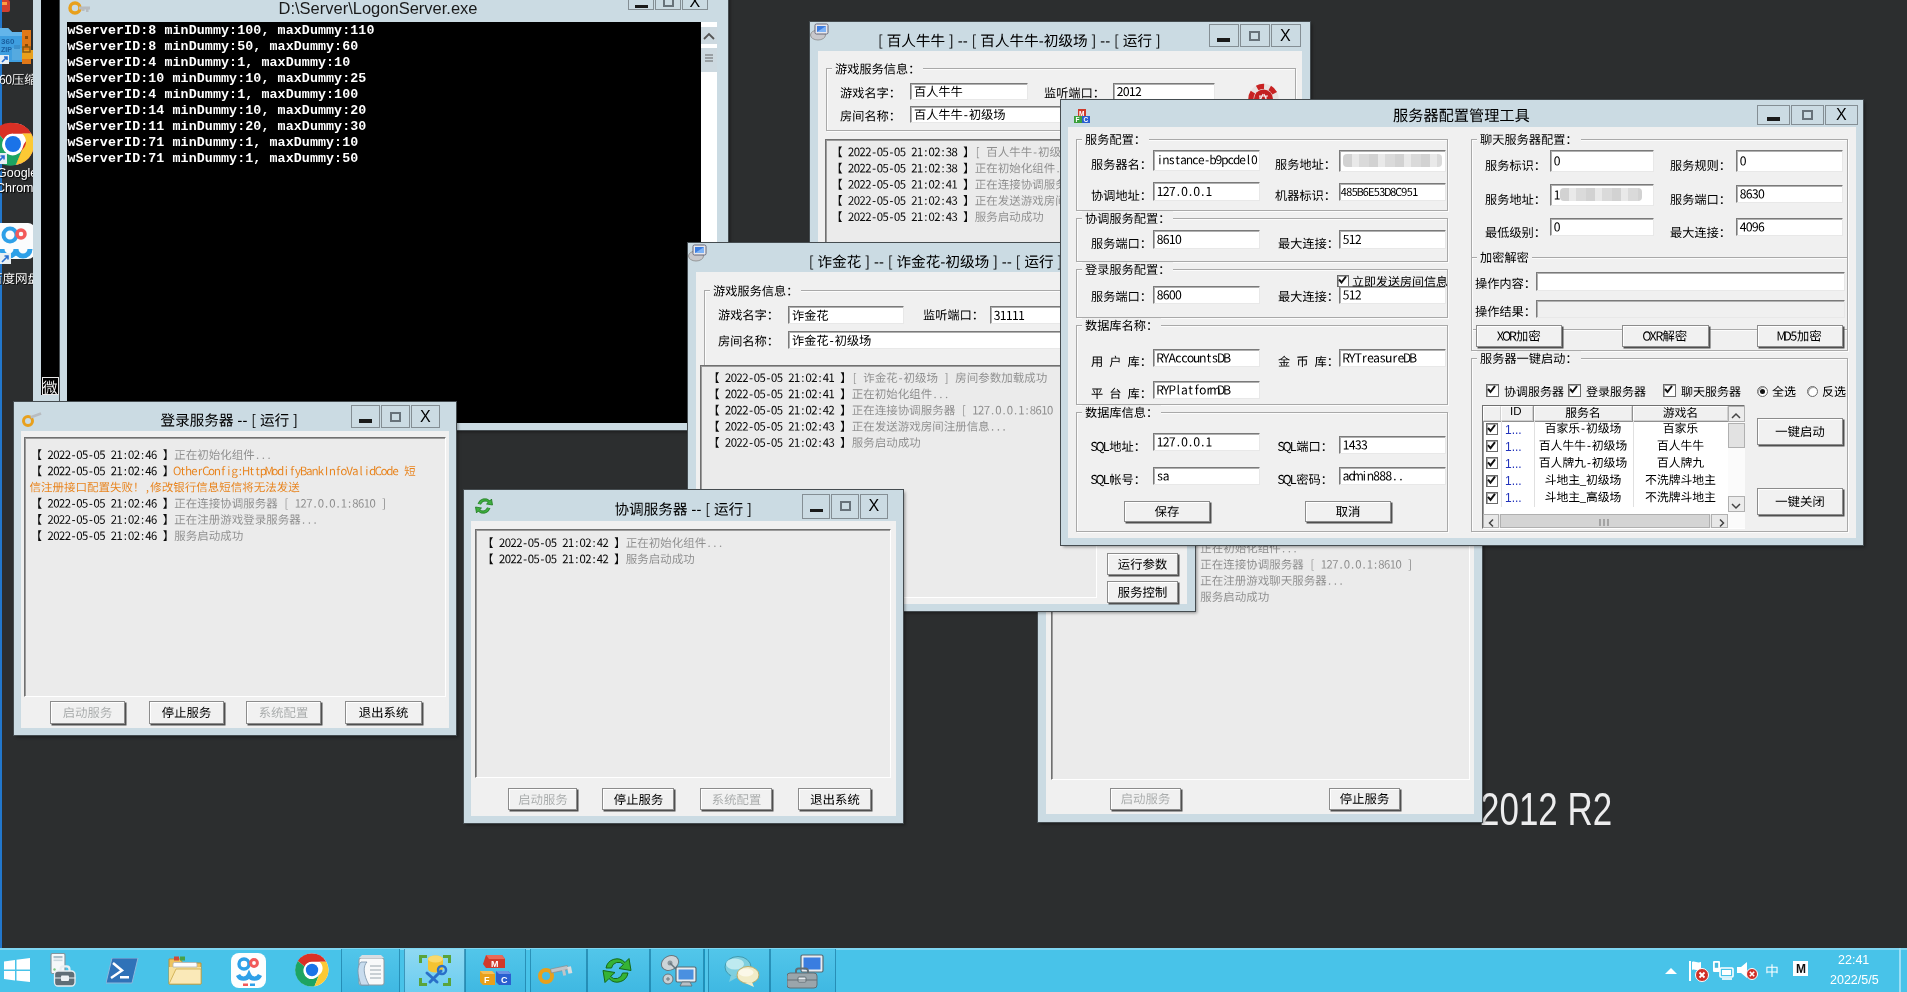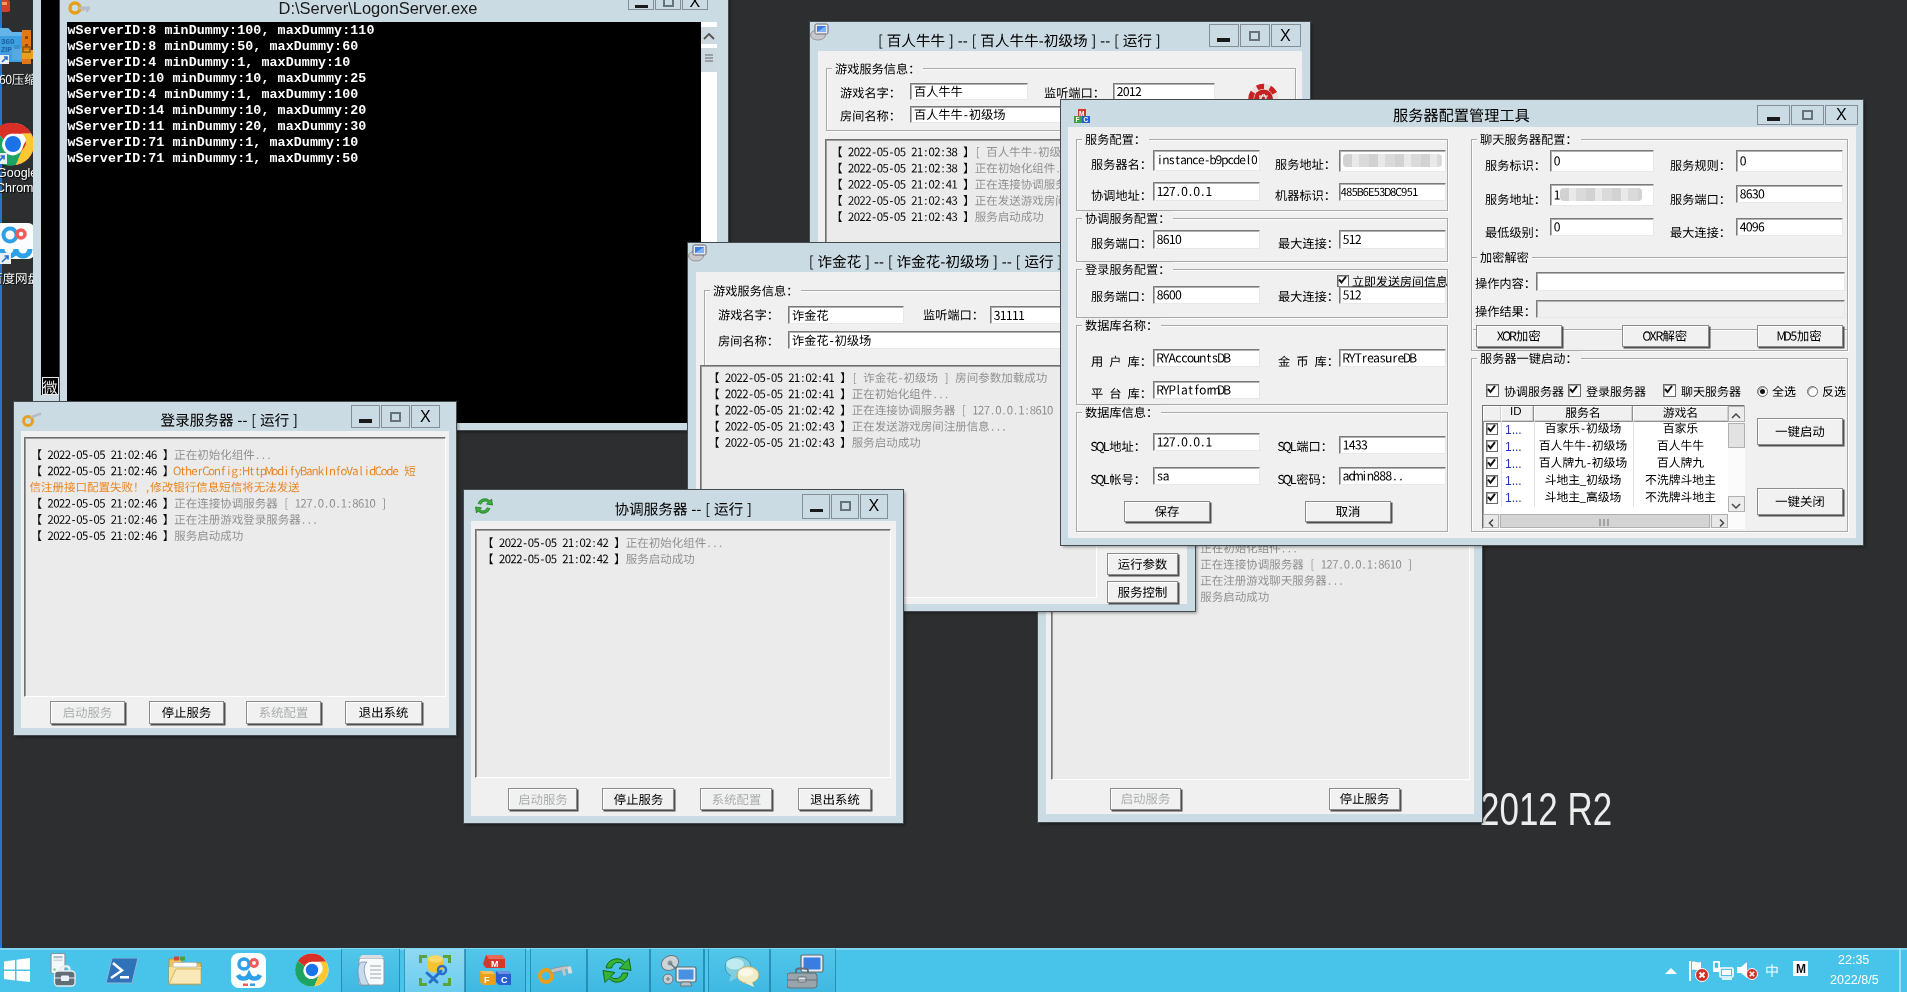--- a/index.html
+++ b/index.html
@@ -2348,21 +2348,21 @@
         <rect x="10" y="10" width="9" height="5" fill="#fff"></rect>
         <path d="M10 19 h10" stroke="#fff" stroke-width="1.6"></path>
       </svg>
       <svg style="position:absolute;left:1736px;top:12px" width="22" height="20">
         <path d="M1 7 h4 l6 -5 v16 l-6 -5 h-4 Z" fill="#fff"></path>
         <circle cx="16" cy="14" r="5.5" fill="#d03028" stroke="#fff" stroke-width="1"></circle>
         <path d="M13.8 11.8 l4.4 4.4 m0 -4.4 l-4.4 4.4" stroke="#fff" stroke-width="1.6"></path>
       </svg>
       <div style="position:absolute;left:1793px;top:13px;width:15px;height:15px;background:#fff;"></div>
       <div style="position:absolute;left:1796px;top:14px;white-space:pre;font:bold 12px &quot;Liberation Sans&quot;;color:#111;">M</div>
-      <div style="position:absolute;left:1838px;top:5px;white-space:pre;font:12.5px &quot;Liberation Sans&quot;;color:#fff;">22:35</div>
-      <div style="position:absolute;left:1830px;top:24.5px;white-space:pre;font:12.5px &quot;Liberation Sans&quot;;color:#fff;">2022/8/5</div>
+      <div style="position:absolute;left:1838px;top:5px;white-space:pre;font:12.5px &quot;Liberation Sans&quot;;color:#fff;">22:41</div>
+      <div style="position:absolute;left:1830px;top:24.5px;white-space:pre;font:12.5px &quot;Liberation Sans&quot;;color:#fff;">2022/5/5</div>
       <div style="position:absolute;left:1899px;top:0px;width:2px;height:44px;background:#9adef5;"></div>
       <svg style="position:absolute;left:0;top:0;pointer-events:none;overflow:visible" width="1907" height="44">
         <g fill="#fff">
           <use href="#g192" transform="translate(1765 28) scale(0.14)"></use>
         </g>
       </svg>
     </div>
   </div>
 </body></html>

